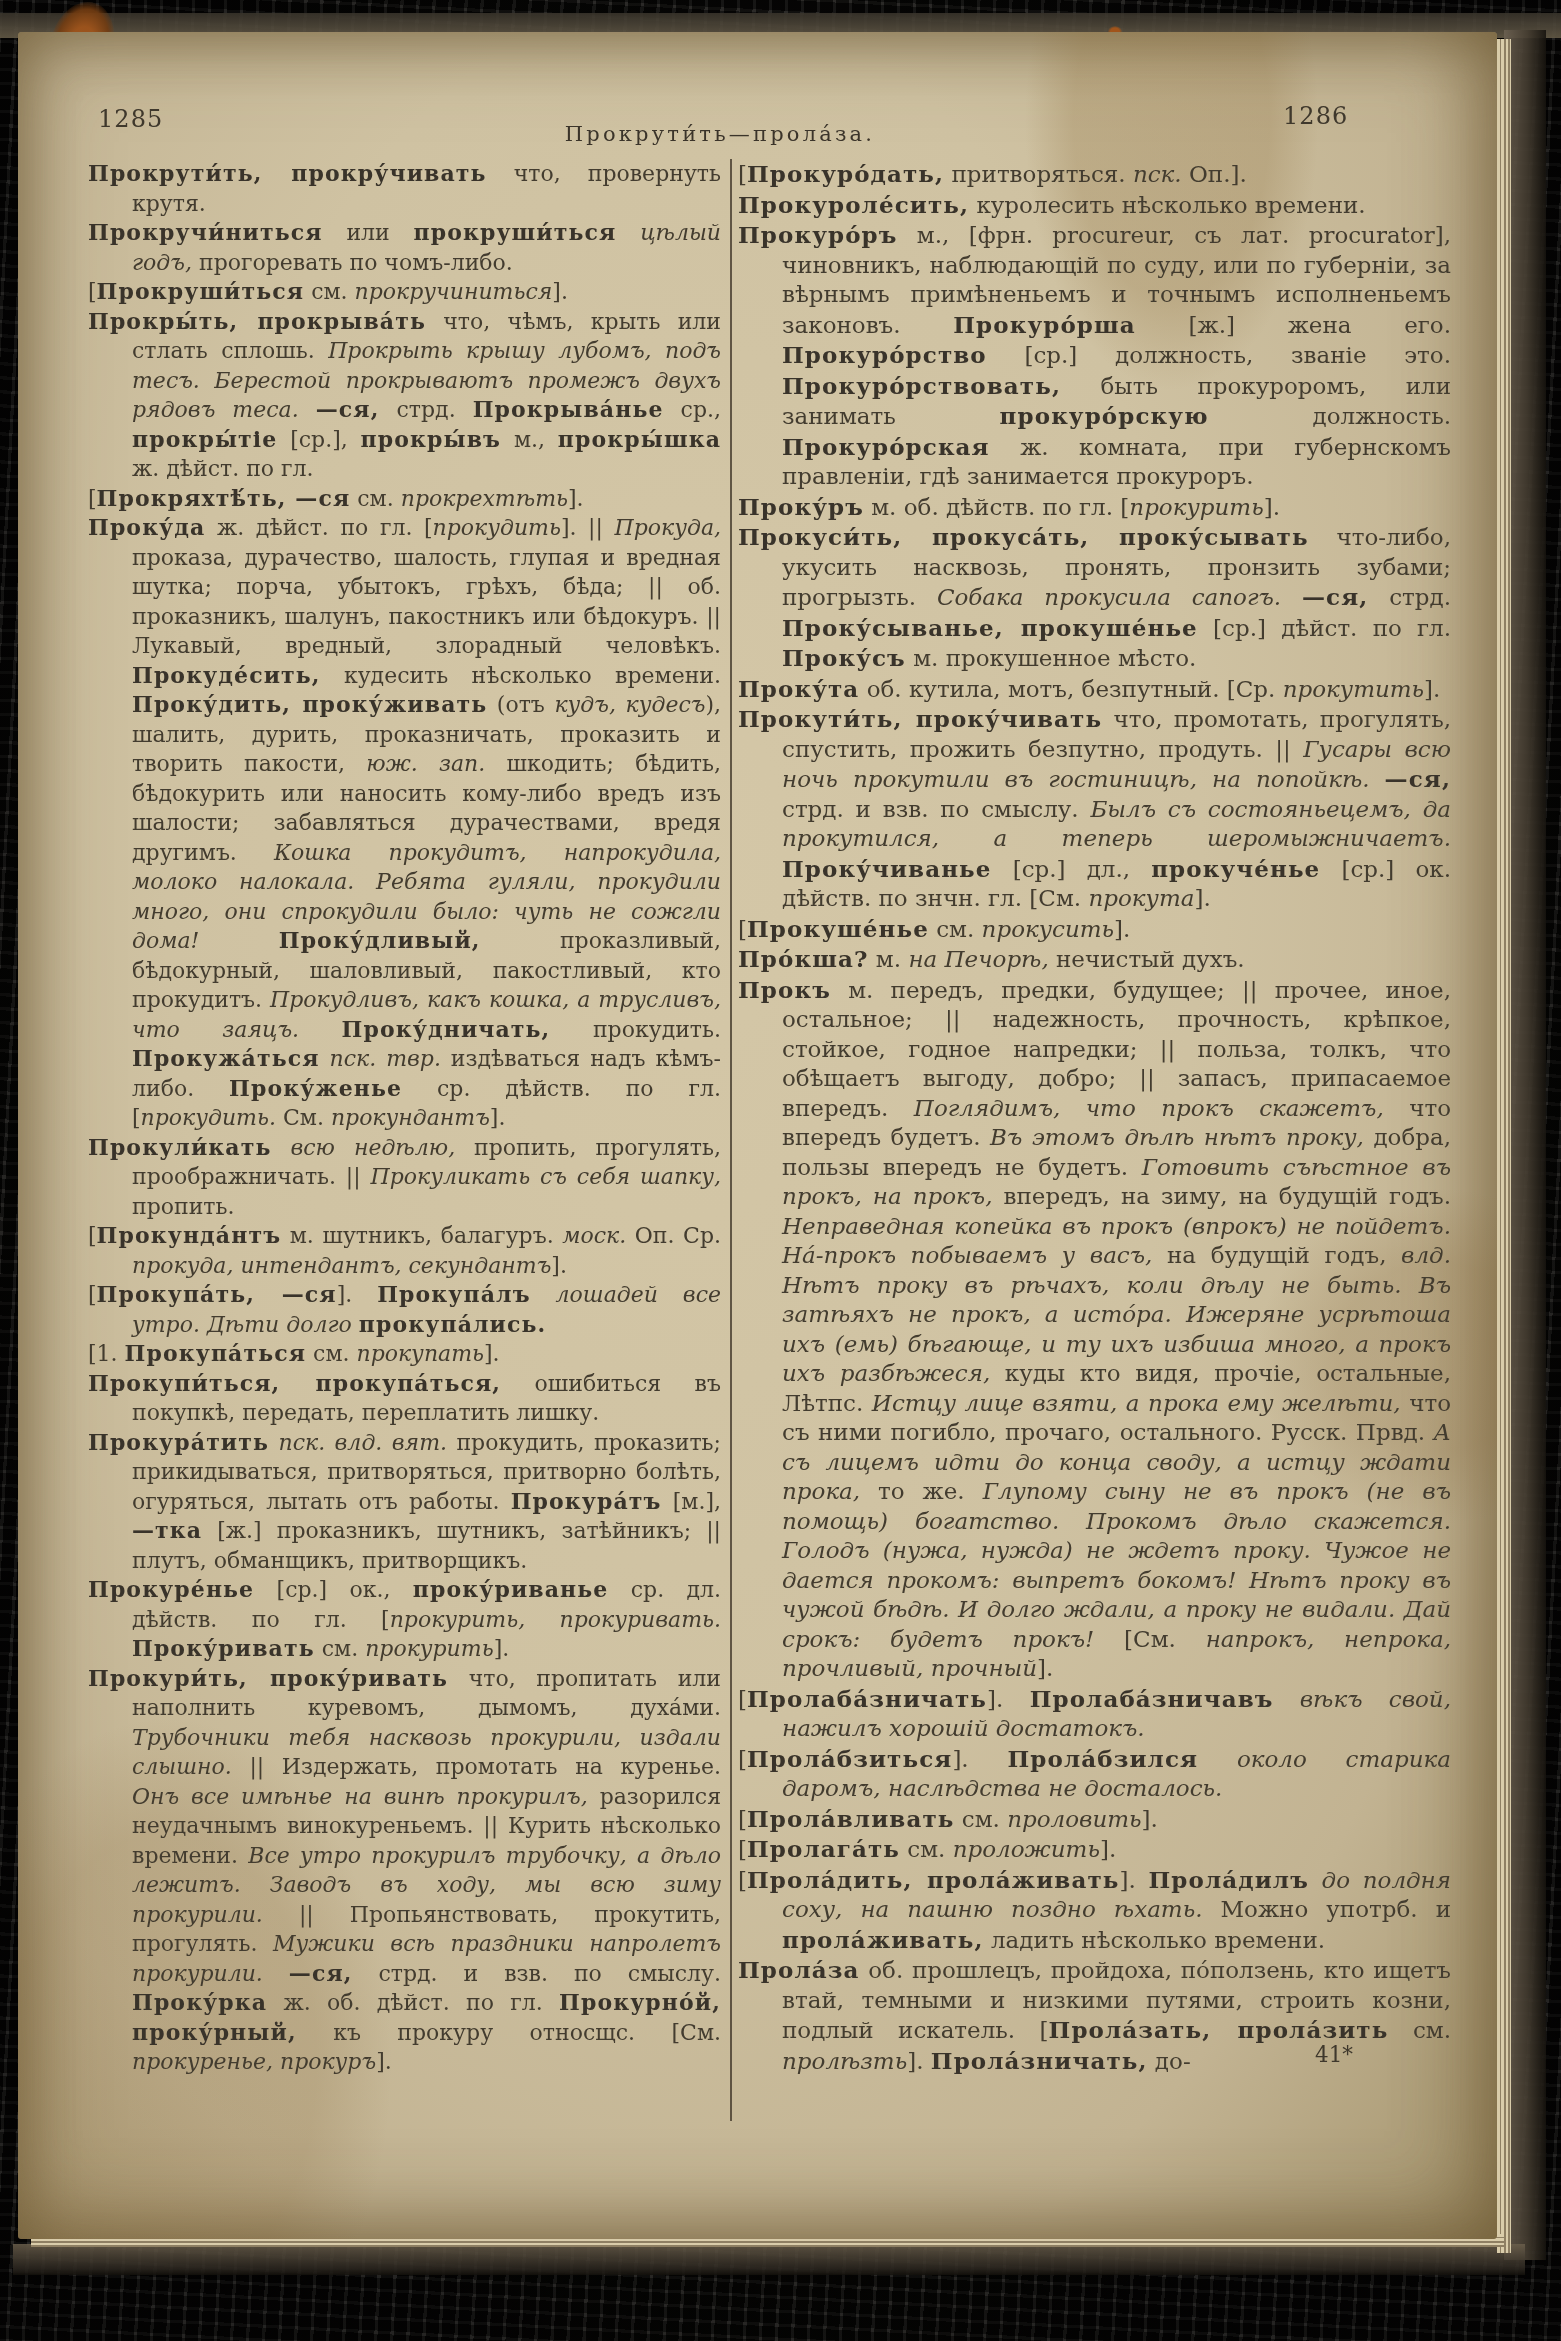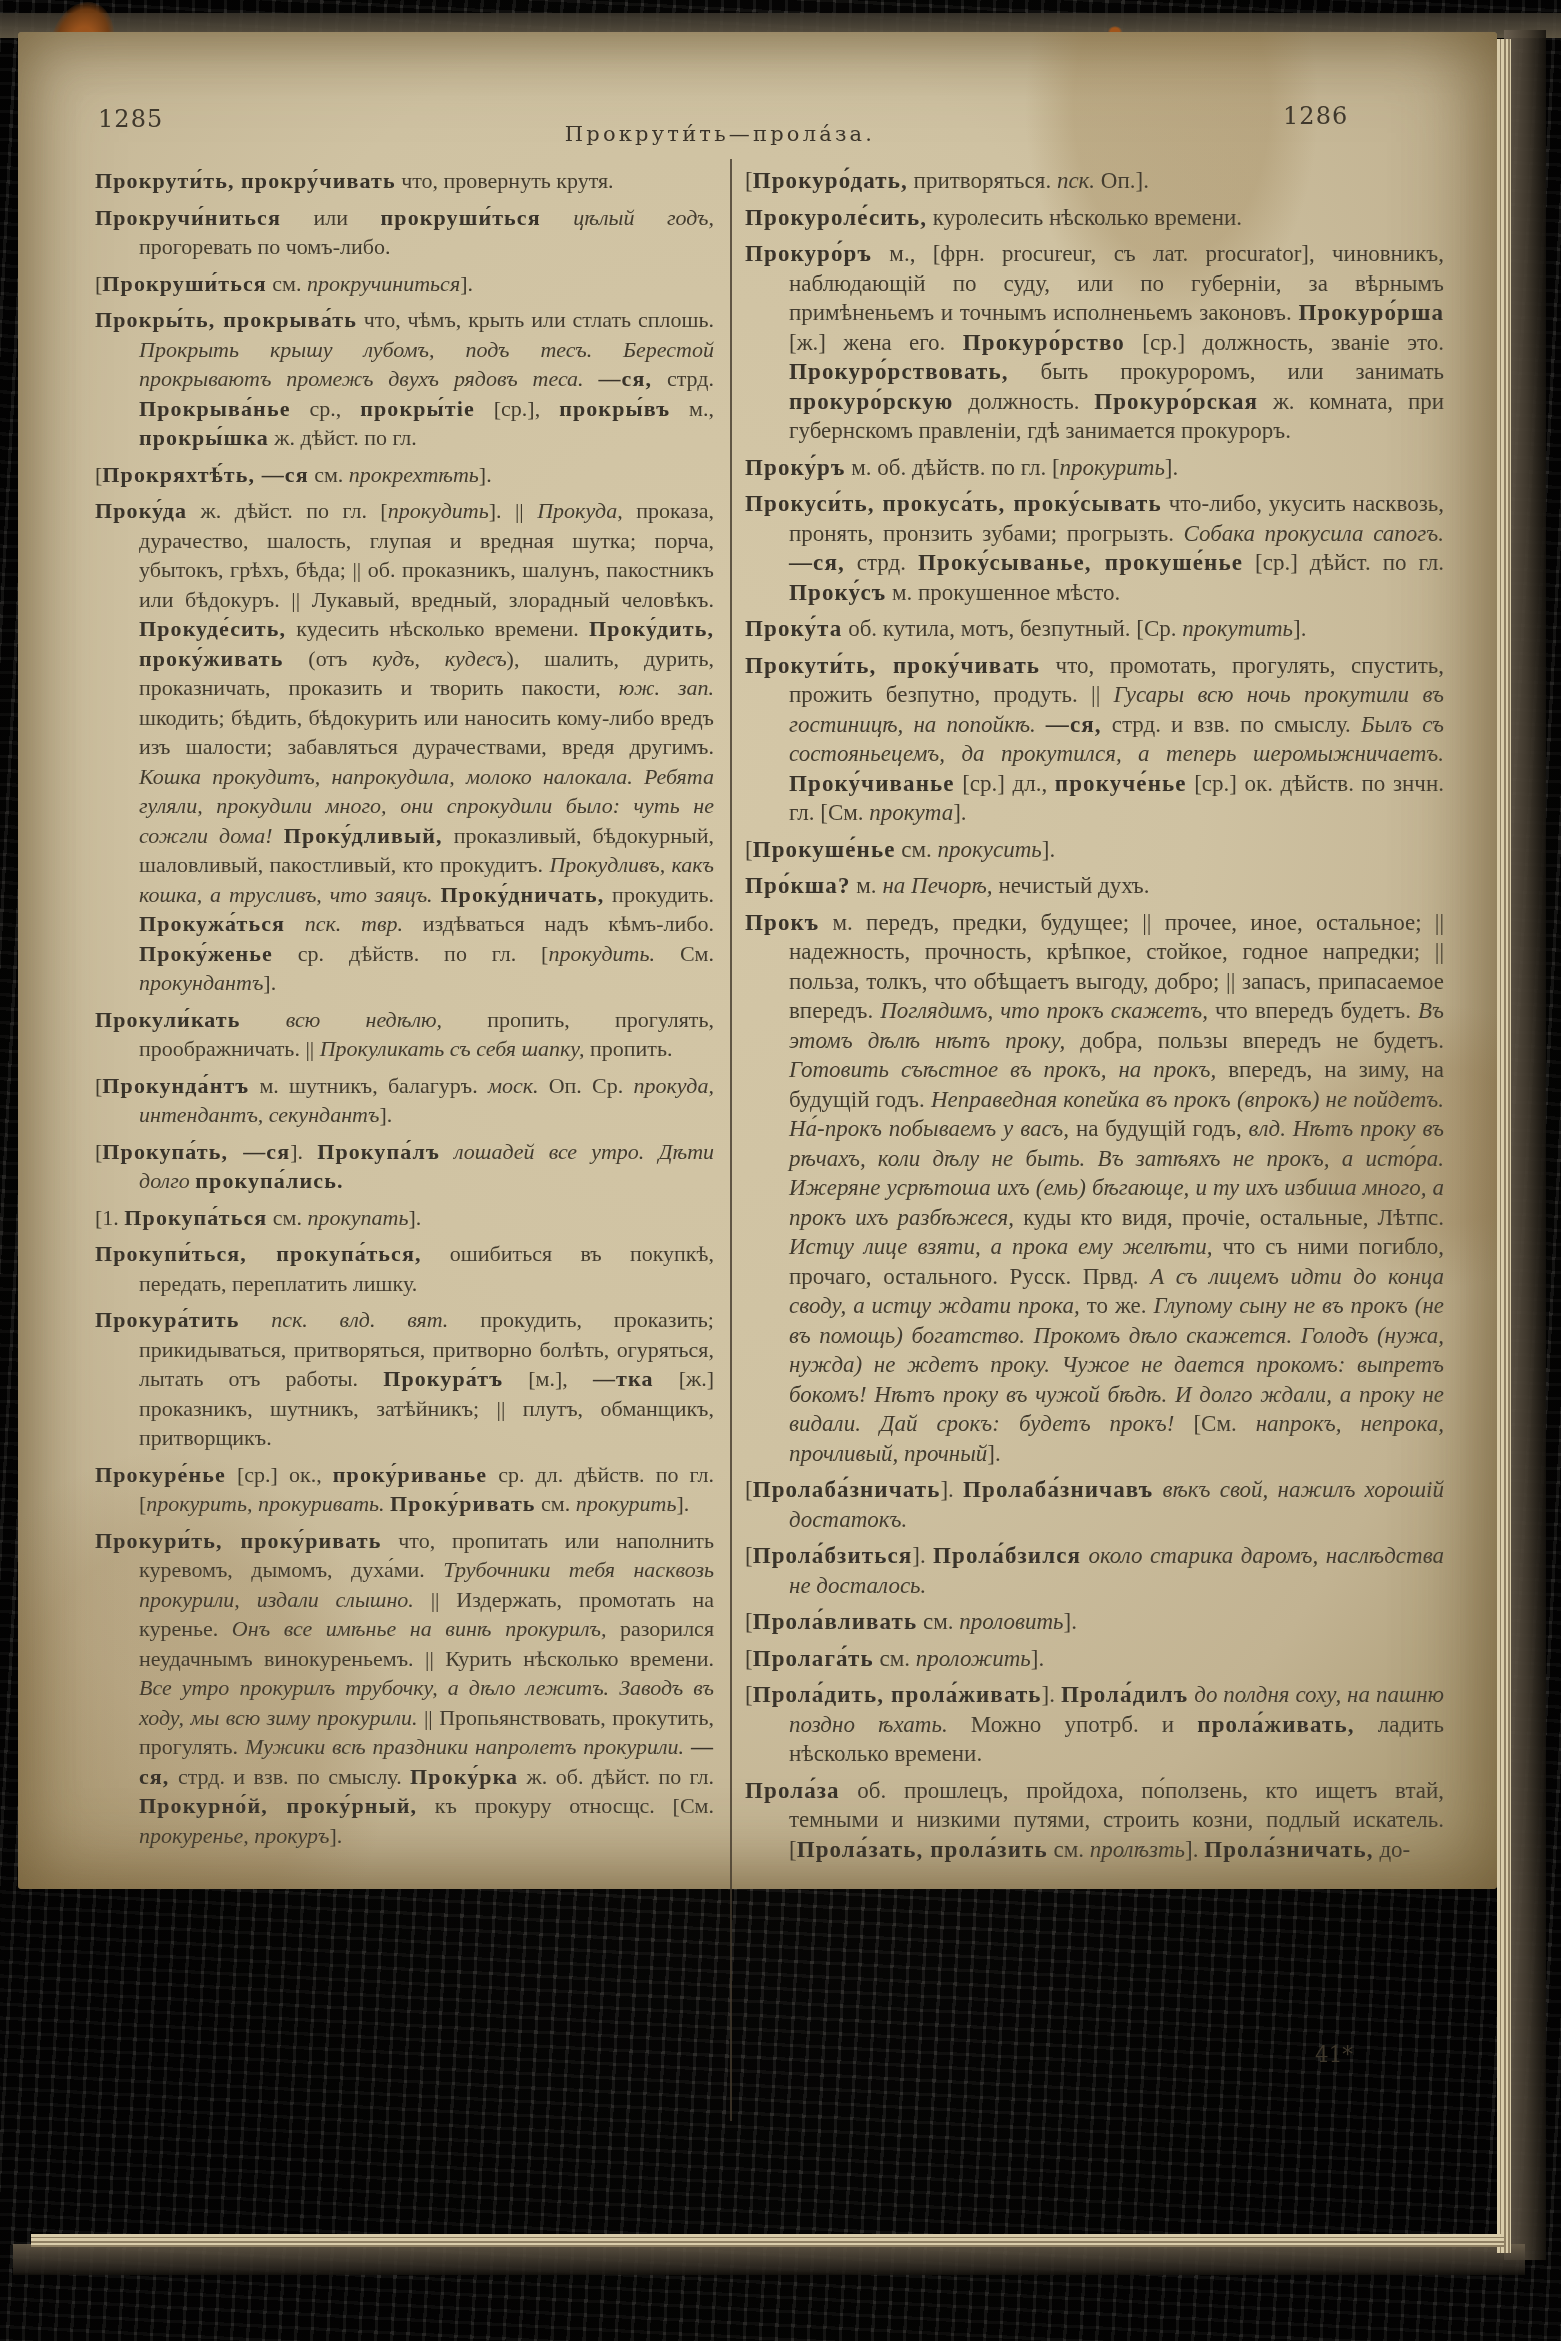--- a/index.html
+++ b/index.html
@@ -20,40 +20,40 @@
     background:linear-gradient(180deg,#6b5f4c,#2c2720 80%,#14110c);opacity:.85;}
   .edge-right{position:absolute;left:1497px;top:39px;width:14px;height:2214px;
     background:repeating-linear-gradient(90deg,#d9ccaa 0 2.7px,#8e7f63 2.7px 4.3px);}
   .edge-bottom{position:absolute;left:31px;top:2234px;width:1473px;height:13px;
     background:repeating-linear-gradient(180deg,#d9ccaa 0 2.7px,#8e7f63 2.7px 4.3px);}
   .rust{position:absolute;left:51px;top:1.1px;width:62px;height:84px;border-radius:50%;
     transform:rotate(18deg);opacity:.92;
     background:radial-gradient(ellipse at center,#a1541a 0 28%,#713c12 58%,rgba(80,40,10,0) 74%);}
   .rust2{position:absolute;left:1108px;top:26px;width:14px;height:10.7px;border-radius:50%;
     background:radial-gradient(ellipse at center,#a1541a 0 45%,rgba(80,40,10,0) 75%);}
-  .paper{position:absolute;left:18px;top:32px;width:1479px;height:1857px;border-radius:3.8px;
+  .paper{position:absolute;left:18px;top:32px;width:1479px;height:2207px;border-radius:3.8px;
     background:radial-gradient(ellipse at 45% 38%, #d4c7a7 0%, #cfc2a2 45%, #c2b392 76%, #a3936c 100%);
     box-shadow: inset 0 0 91px rgba(90,70,35,.50), inset -24px -19px 75px rgba(115,92,48,.35),
                 inset 13.4px 10.7px 48px rgba(100,80,40,.30);}
   .paper .blotches{position:absolute;inset:0;pointer-events:none;
     background:
       radial-gradient(ellipse at 78% 4%, rgba(140,110,60,.25) 0 6%, rgba(0,0,0,0) 9%),
       radial-gradient(ellipse at 10% 92%, rgba(130,100,55,.18) 0 8%, rgba(0,0,0,0) 12%),
       radial-gradient(ellipse at 96% 60%, rgba(130,100,55,.20) 0 5%, rgba(0,0,0,0) 9%);}
   .pagenum{position:absolute;font-size:24px;letter-spacing:1.1px;color:#3f382c;}
   .pagenum.left{left:80px;top:73px;}
   .pagenum.right{left:1265px;top:70px;}
   .running-title{position:absolute;left:509px;top:74px;width:386px;text-align:center;
     font-size:21px;letter-spacing:3.2px;color:#3b342a;margin-top:16px;}
   .divider{position:absolute;left:712px;top:127px;width:1.6px;height:1962px;
     background:rgba(68,58,44,.8);}
   .col{position:absolute;top:127px;color:#433c2f;text-align:justify;overflow:hidden;}
   .col-left{left:70px;width:633px;height:1978px;font-size:22px;line-height:29.5px;}
   .col-right{left:720px;width:713px;height:1978px;font-size:23px;line-height:29.5px;}
-  .entry{margin:7px;padding-left:44px;text-indent:-44px;font-family:Liberation Serif, serif;}
+  .entry{margin:0;padding-left:44px;text-indent:-44px;}
   .b{font-weight:700;letter-spacing:1.1px;color:#39332a;}
   .i{font-style:italic;}
   .r{font-style:normal;}
   .signature{position:absolute;left:1249px;top:2010px;width:86px;text-align:right;
     font-size:21.4px;color:#3f382c;}
 </style>
 </head>
 <body>
 
 <div class="top-band"></div>

